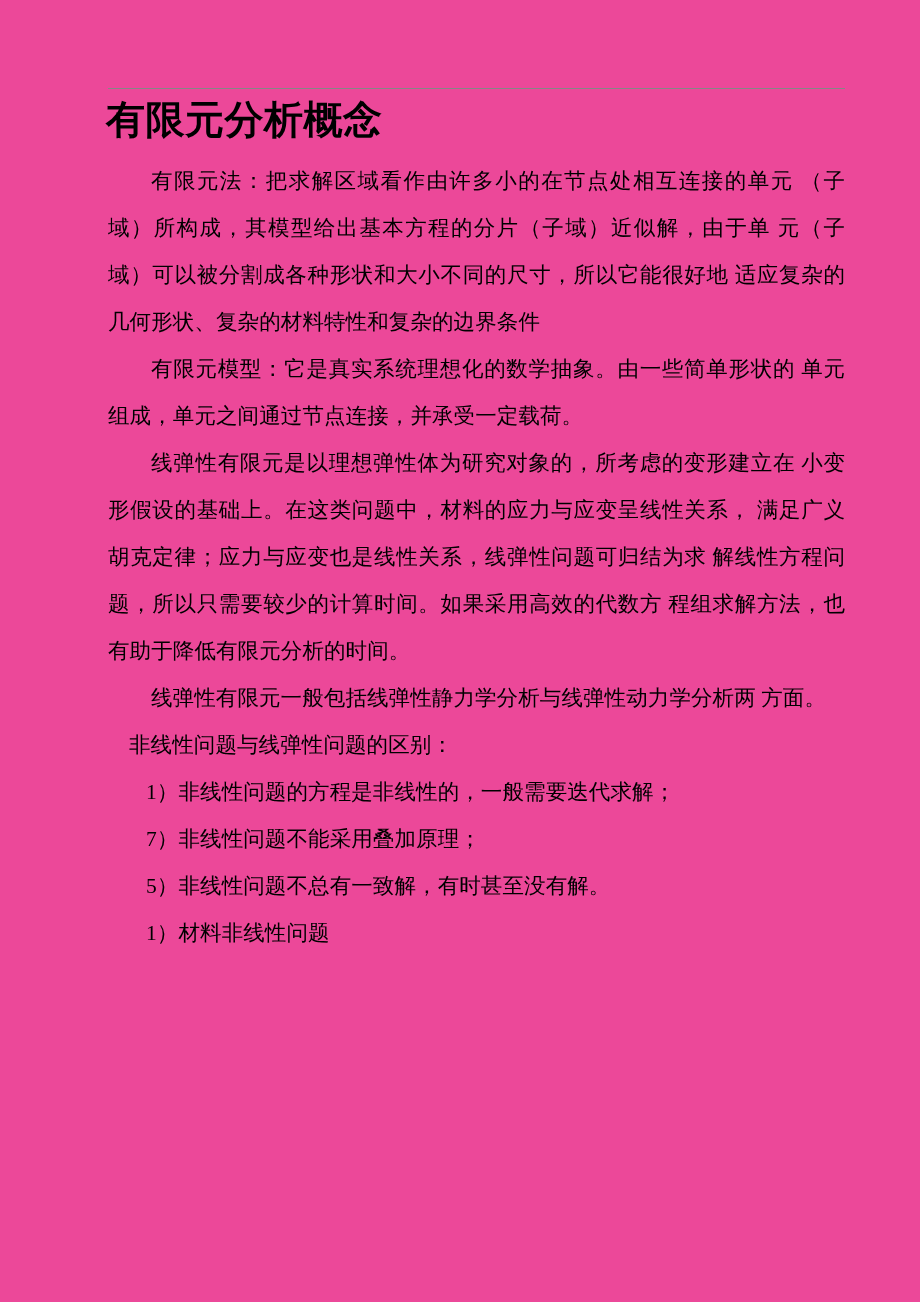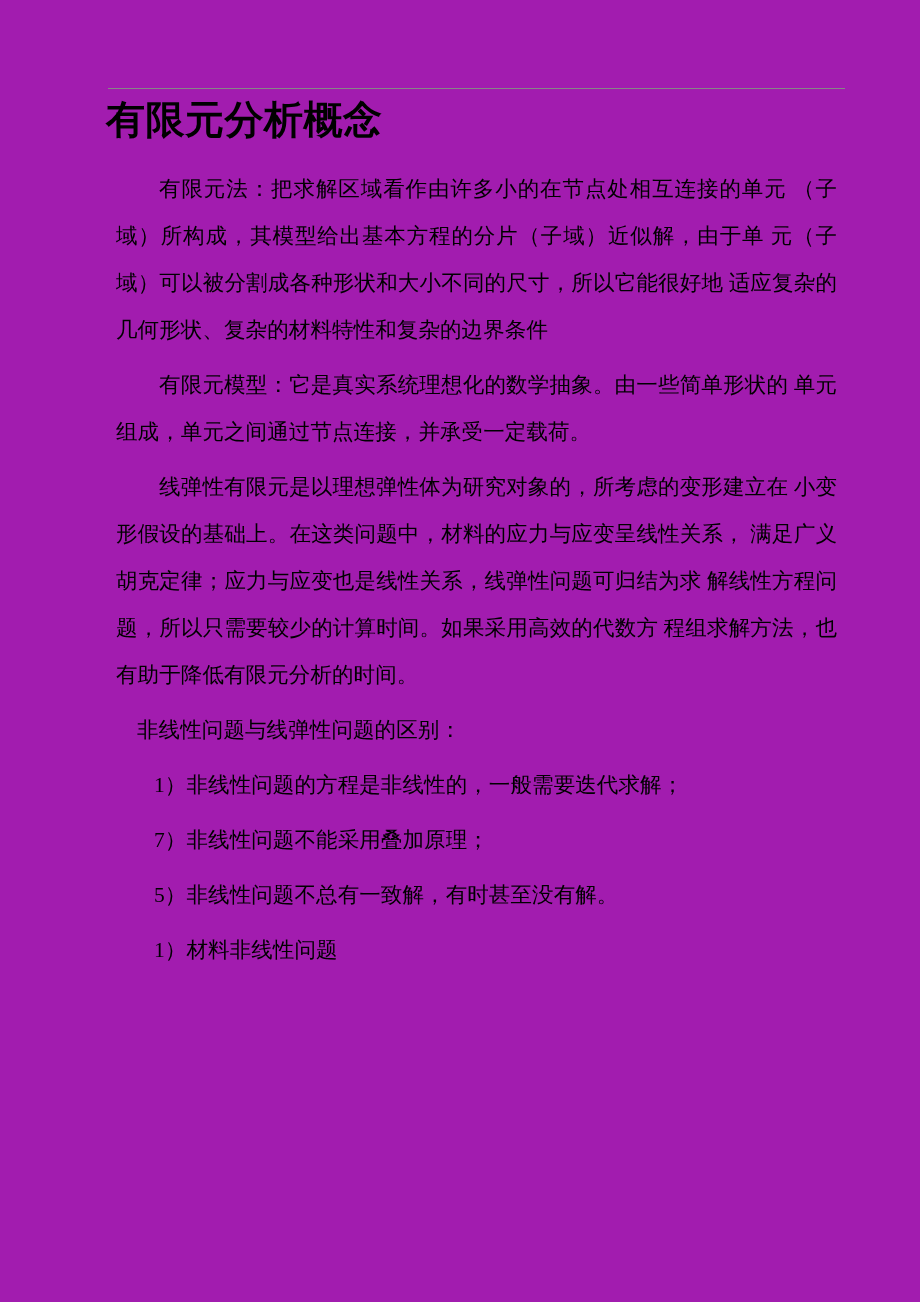--- a/index.html
+++ b/index.html
@@ -45,49 +45,50 @@
 
   
   .body-block {
     position: absolute;
     left: 108px;
     top: 158px;
     width: 737px;
   }
 
   .para {
-    margin: 8px;
+    margin: 0;
     font-family: "Liberation Serif", "DejaVu Serif", serif;
     font-size: 21.5px;
     line-height: 47px;
     color: #000000;
     text-align: justify;
     text-justify: inter-ideograph;
     word-break: break-all;
     letter-spacing: 0.1px;
   }
   
   .para.indent2 { text-indent: 43px; }
   .para.indent1 { text-indent: 21px; }
   .para.indent-list { text-indent: 38px; }
 </style>
 </head>
 <body>
 
-<div class="page" style="background: #a21caf;">
+<div class="page" style="background: #ec4899;">
 
   <div class="top-rule" style="border-top-color: rgb(134, 134, 134);"></div>
 
   <h1 class="doc-title" style="color: rgb(0, 0, 0);">有限元分析概念</h1>
 
   <div class="body-block">
 
   <p class="para indent2" style="color: rgb(0, 0, 0);">有限元法：把求解区域看作由许多小的在节点处相互连接的单元 （子域）所构成，其模型给出基本方程的分片（子域）近似解，由于单 元（子域）可以被分割成各种形状和大小不同的尺寸，所以它能很好地 适应复杂的几何形状、复杂的材料特性和复杂的边界条件</p>
       <p class="para indent2" style="color: rgb(0, 0, 0);">有限元模型：它是真实系统理想化的数学抽象。由一些简单形状的 单元组成，单元之间通过节点连接，并承受一定载荷。</p>
       <p class="para indent2" style="color: rgb(0, 0, 0);">线弹性有限元是以理想弹性体为研究对象的，所考虑的变形建立在 小变形假设的基础上。在这类问题中，材料的应力与应变呈线性关系， 满足广义胡克定律；应力与应变也是线性关系，线弹性问题可归结为求 解线性方程问题，所以只需要较少的计算时间。如果采用高效的代数方 程组求解方法，也有助于降低有限元分析的时间。</p>
+      <p class="para indent2" style="color: rgb(0, 0, 0);">线弹性有限元一般包括线弹性静力学分析与线弹性动力学分析两 方面。</p>
       <p class="para indent1" style="color: rgb(0, 0, 0);">非线性问题与线弹性问题的区别：</p>
       <p class="para indent-list" style="color: rgb(0, 0, 0);">1）非线性问题的方程是非线性的，一般需要迭代求解；</p>
       <p class="para indent-list" style="color: rgb(0, 0, 0);">7）非线性问题不能采用叠加原理；</p>
       <p class="para indent-list" style="color: rgb(0, 0, 0);">5）非线性问题不总有一致解，有时甚至没有解。</p>
       <p class="para indent-list" style="color: rgb(0, 0, 0);">1）材料非线性问题</p>
     </div>
 
 </div>
 
 </body></html>

